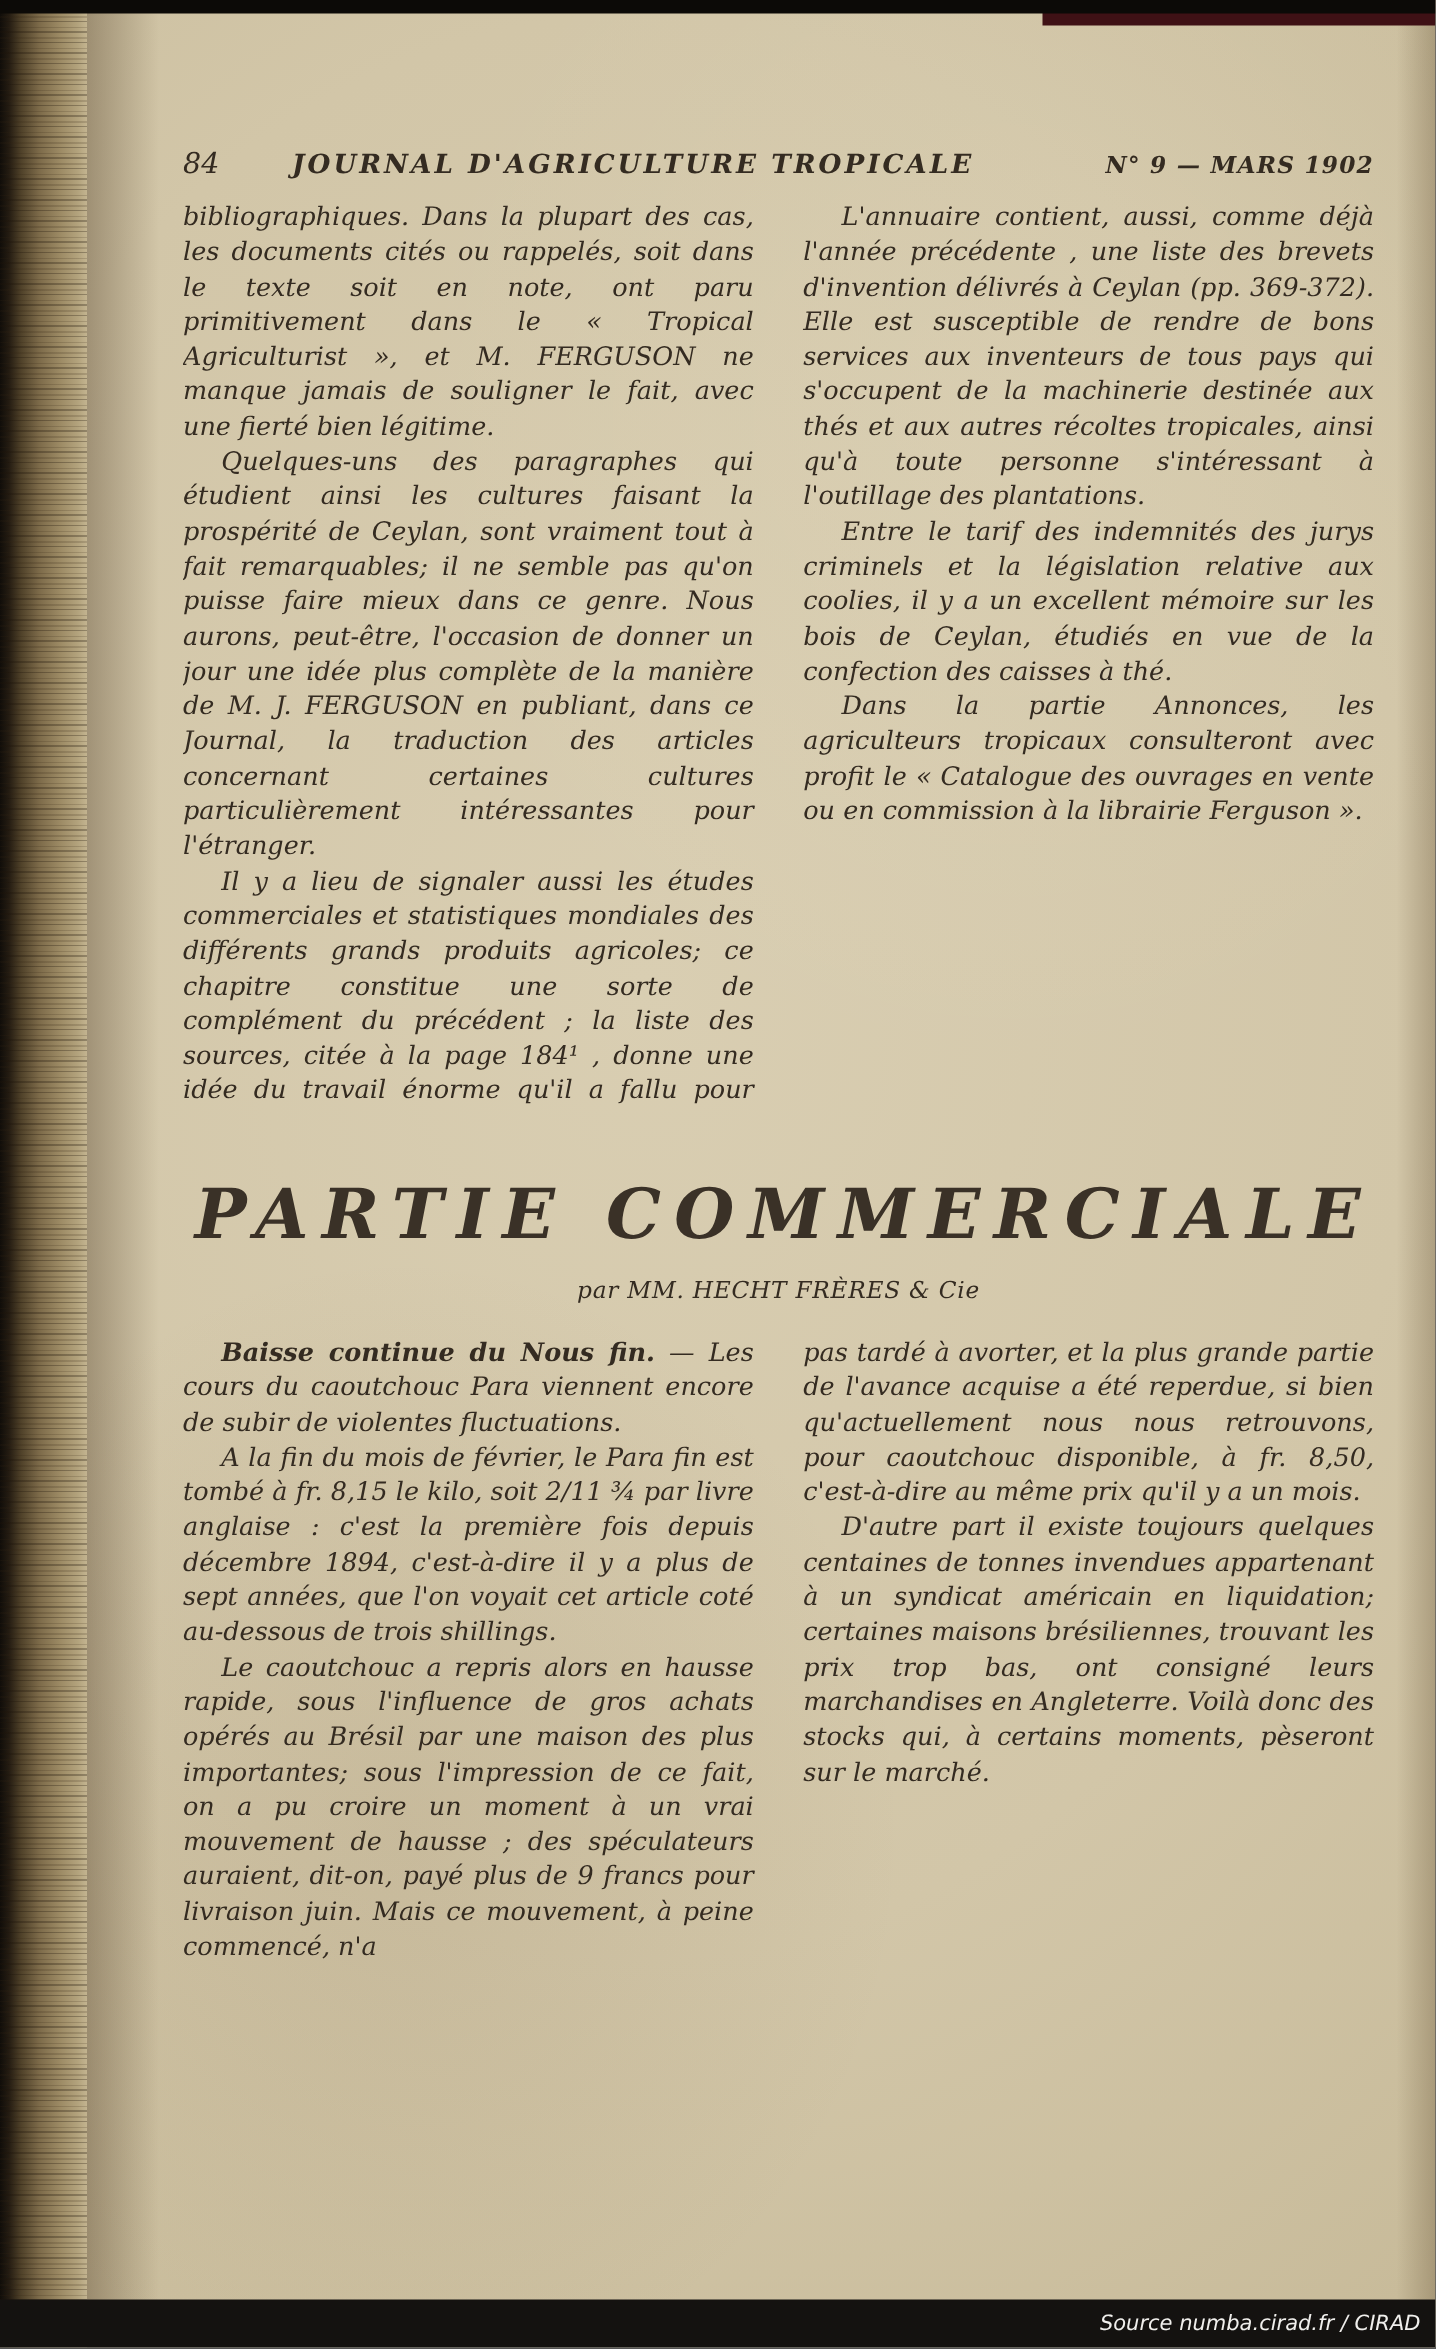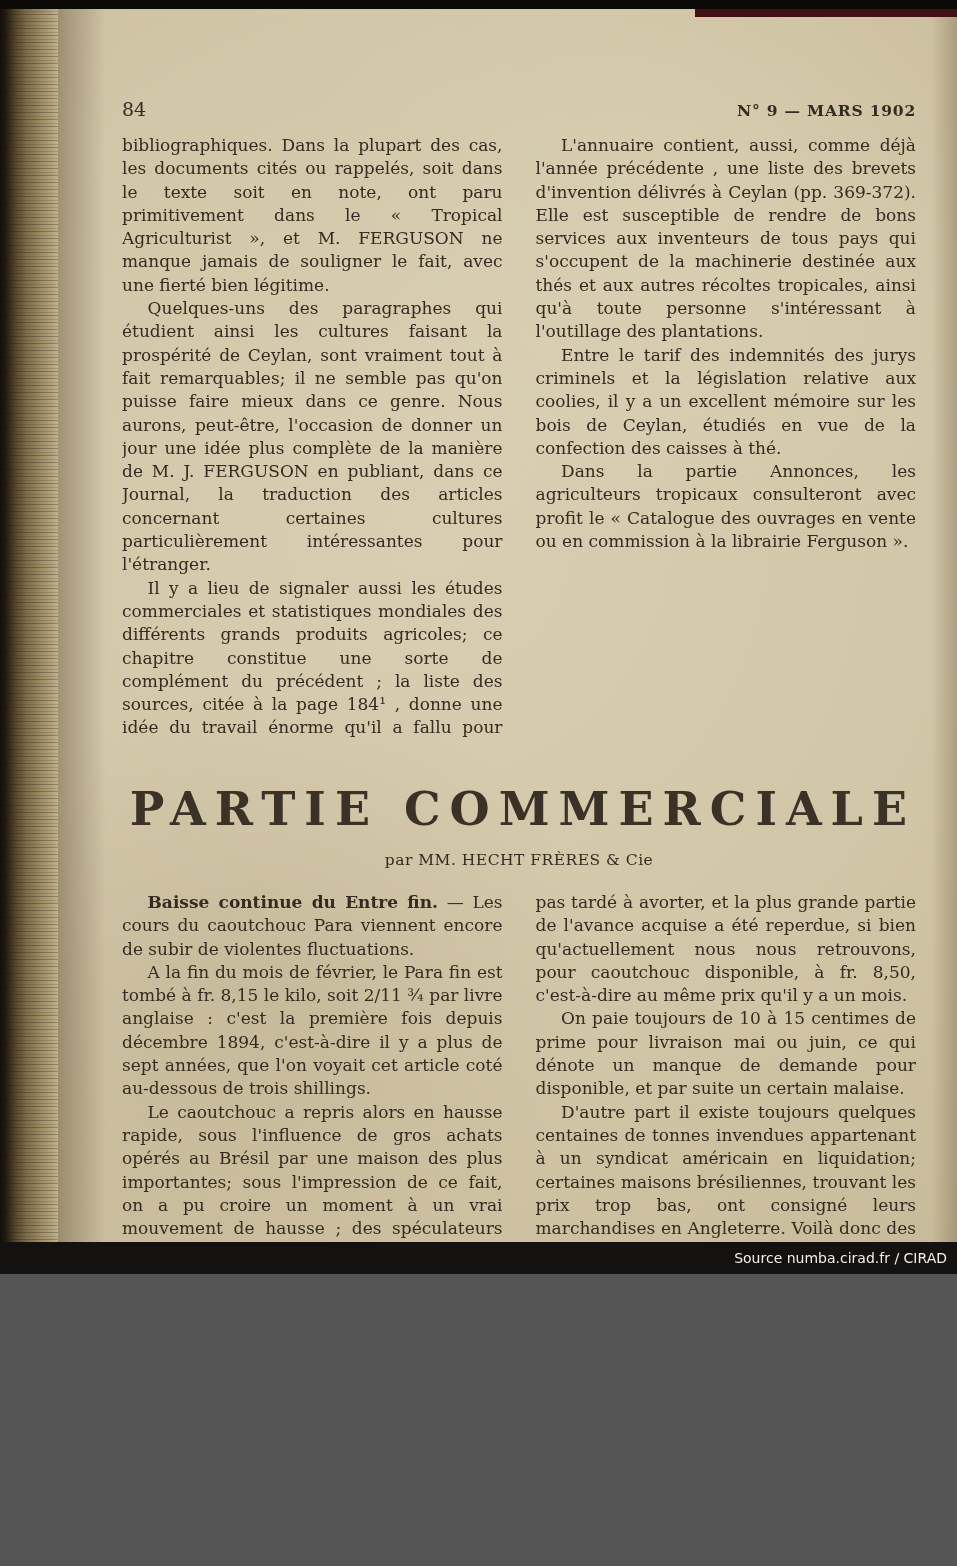--- a/index.html
+++ b/index.html
@@ -1,26 +1,27 @@
 <!DOCTYPE html>
 <html lang="fr"><head>
 <meta charset="utf-8">
 <style>
   html, body { margin:0; padding:0; background:#555; }
   .scan {
     position:relative;
-    width:957px; height:1274px;
+    width:957px; height:1565px;
     overflow:hidden;
     margin:0 auto;
     font-family:"DejaVu Serif", serif;
     color:#342b21;
     background:
       radial-gradient(60% 40% at 70% 18%, rgba(255,250,228,0.10), rgba(255,250,228,0) 70%),
       radial-gradient(50% 35% at 28% 78%, rgba(118,94,58,0.12), rgba(118,94,58,0) 70%),
       radial-gradient(120% 92% at 45% 42%, #d9ceb2 0%, #d2c6a8 45%, #c8bb9a 75%, #b7a883 100%);
+    font-style: italic;
   }
   
   .edge-top { position:absolute; top:0; left:0; right:0; height:9px; background:#0c0a07; z-index:5; }
   .edge-top-red { position:absolute; top:0; right:0; width:262px; height:17px; background:#3f1115; z-index:4; }
   .book-edge {
     position:absolute; top:0; left:0; width:58px; height:100%; z-index:3;
     background:
       repeating-linear-gradient(to bottom,
         rgba(30,20,10,0.30) 0 1px, rgba(0,0,0,0) 1px 4px,
         rgba(50,35,18,0.18) 4px 5px, rgba(0,0,0,0) 5px 7px),
@@ -64,20 +65,21 @@
   <div class="book-edge"></div>
   <div class="binding-shadow"></div>
   <div class="edge-right"></div>
   <div class="edge-top-red"></div>
   <div class="edge-top"></div>
 
   <div class="page">
 
     <div class="header">
       <span class="page-num">84</span>
+      <span class="journal-title">JOURNAL D'AGRICULTURE TROPICALE</span>
       <span class="issue">N° 9 — MARS 1902</span>
     </div>
 
     <div class="cols top">
       <div class="col">
         <p class="cont">bibliographiques. Dans la plupart des cas, les documents cités ou rappelés, soit dans le texte soit en note, ont paru primitivement dans le « Tropical Agriculturist », et M. FERGUSON ne manque jamais de souligner le fait, avec une fierté bien légitime.</p>
         <p>Quelques-uns des paragraphes qui étudient ainsi les cultures faisant la prospérité de Ceylan, sont vraiment tout à fait remarquables; il ne semble pas qu'on puisse faire mieux dans ce genre. Nous aurons, peut-être, l'occasion de donner un jour une idée plus complète de la manière de M. J. FERGUSON en publiant, dans ce Journal, la traduction des articles concernant certaines cultures particulièrement intéressantes pour l'étranger.</p>
         <p>Il y a lieu de signaler aussi les études commerciales et statistiques mondiales des différents grands produits agricoles; ce chapitre constitue une sorte de complément du précédent ; la liste des sources, citée à la page 184¹ , donne une idée du travail énorme qu'il a fallu pour réunir tous ces chiffres.</p>
       </div>
       <div class="col">
@@ -85,27 +87,26 @@
         <p>Entre le tarif des indemnités des jurys criminels et la législation relative aux coolies, il y a un excellent mémoire sur les bois de Ceylan, étudiés en vue de la confection des caisses à thé.</p>
         <p>Dans la partie Annonces, les agriculteurs tropicaux consulteront avec profit le « Catalogue des ouvrages en vente ou en commission à la librairie Ferguson ».</p>
       </div>
     </div>
 
     <div class="section-title">PARTIE COMMERCIALE</div>
     <div class="byline">par MM. HECHT FRÈRES &amp; Cie</div>
 
     <div class="cols bottom">
       <div class="col">
-        <p><span class="lead">Baisse continue du Entre fin.</span><span> — Les cours du caoutchouc Para viennent encore de subir de violentes fluctuations.</span></p>
+        <p><span class="lead">Baisse continue du Nous fin.</span><span> — Les cours du caoutchouc Para viennent encore de subir de violentes fluctuations.</span></p>
         <p>A la fin du mois de février, le Para fin est tombé à fr. 8,15 le kilo, soit 2/11 ¾ par livre anglaise : c'est la première fois depuis décembre 1894, c'est-à-dire il y a plus de sept années, que l'on voyait cet article coté au-dessous de trois shillings.</p>
         <p>Le caoutchouc a repris alors en hausse rapide, sous l'influence de gros achats opérés au Brésil par une maison des plus importantes; sous l'impression de ce fait, on a pu croire un moment à un vrai mouvement de hausse ; des spéculateurs auraient, dit-on, payé plus de 9 francs pour livraison juin. Mais ce mouvement, à peine commencé, n'a</p>
       </div>
       <div class="col">
         <p class="cont">pas tardé à avorter, et la plus grande partie de l'avance acquise a été reperdue, si bien qu'actuellement nous nous retrouvons, pour caoutchouc disponible, à fr. 8,50, c'est-à-dire au même prix qu'il y a un mois.</p>
-        <p>On paie toujours de 10 à 15 centimes de prime pour livraison mai ou juin, ce qui dénote un manque de demande pour disponible, et par suite un certain malaise.</p>
         <p>D'autre part il existe toujours quelques centaines de tonnes invendues appartenant à un syndicat américain en liquidation; certaines maisons brésiliennes, trouvant les prix trop bas, ont consigné leurs marchandises en Angleterre. Voilà donc des stocks qui, à certains moments, pèseront sur le marché.</p>
       </div>
     </div>
 
   </div>
 
   <div class="source-bar">
     <span>Source numba.cirad.fr / CIRAD</span>
   </div>
 

